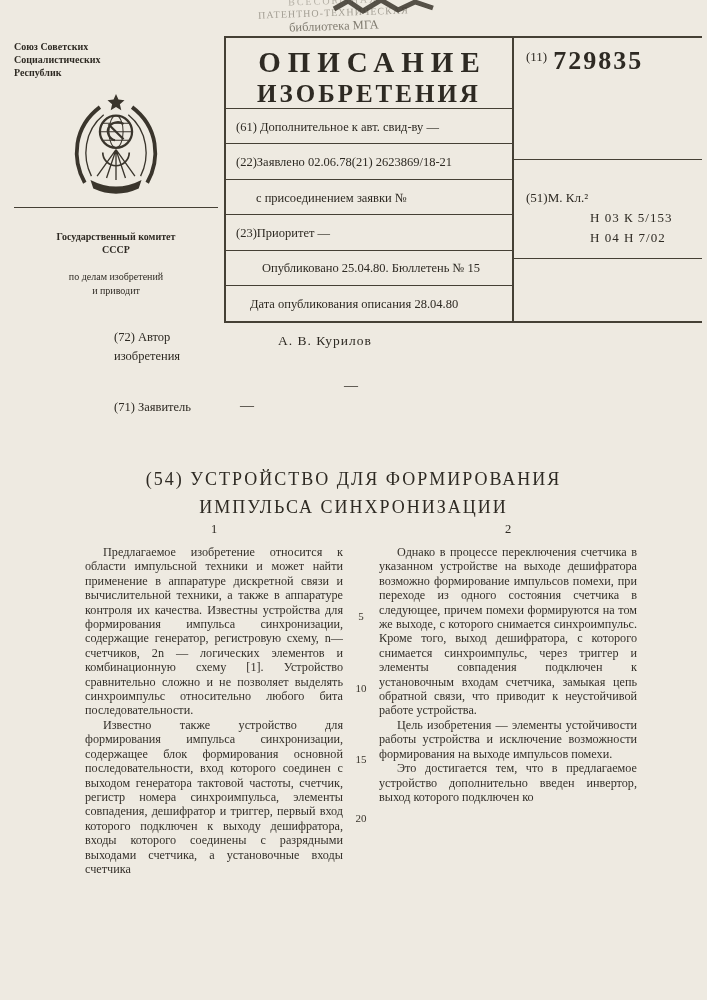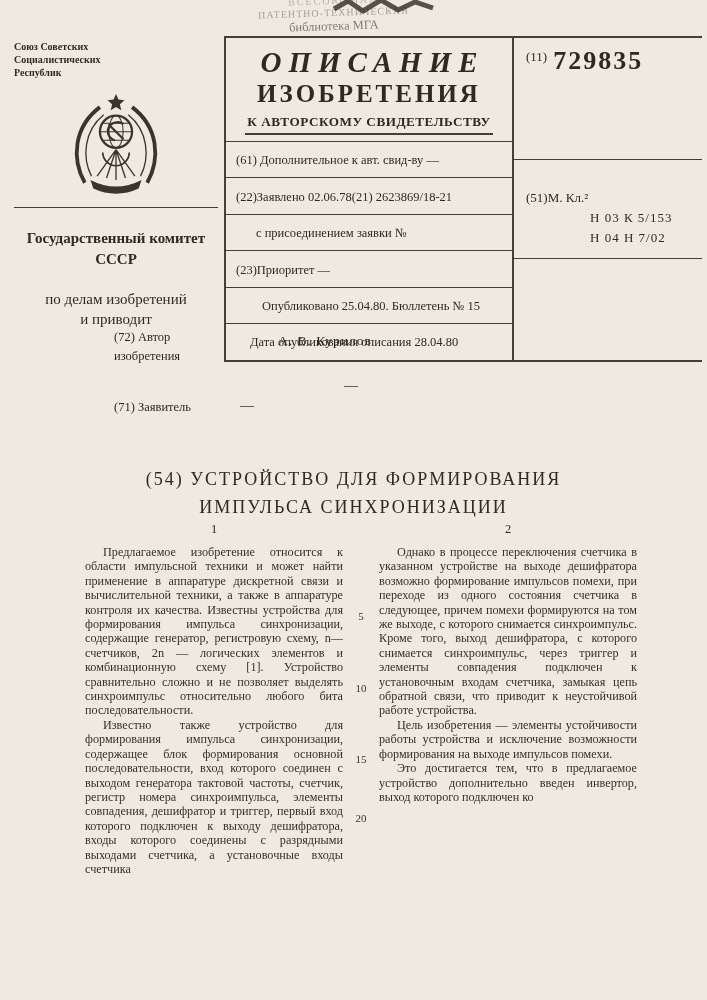--- a/index.html
+++ b/index.html
@@ -17,28 +17,28 @@
   .stamp-l1 { font-size:10px; letter-spacing:2px; opacity:.45; }
   .stamp-l2 { font-size:10px; letter-spacing:1px; opacity:.6; }
   .stamp-l3 { font-size:12.5px; opacity:.85; }
   .scribble { position:absolute; top:-3px; left:332px; opacity:.85; }
 
   
   .header { position:absolute; top:36px; left:12px; width:690px; display:flex; align-items:stretch; }
   .h-left { width:212px; display:flex; flex-direction:column; padding:4px 6px 0 2px; }
   .union { font-weight:bold; font-size:10px; line-height:1.3; white-space:pre-line; }
   .emblem { margin:10px auto 4px; }
-  .committee { margin-top:auto; border-top:1.5px solid #454035; padding:0 0 12px; text-align:center;
-               font-size:15px; line-height:1.35; white-space:pre-line; }
+  .committee { margin-top:auto; border-top:1.5px solid #454035; padding:8px 0 12px; text-align:center;
+               font-size:10px; line-height:1.35; white-space:pre-line; }
   .committee .top { font-weight:bold; white-space:pre-line; }
   .committee .bottom { white-space:pre-line; }
 
   .h-center { width:290px; border:2px solid #454035; border-bottom-width:2px; display:flex; flex-direction:column; }
   .c-title { text-align:center; padding:8px 0 0; border-bottom:1.4px solid #454035; }
-  .t1 { font-size:29px; font-weight:bold; letter-spacing:7px; padding-left:7px;font-style:italic; }
+  .t1 { font-size:29px; font-weight:bold; letter-spacing:7px; padding-left:7px; }
   .t2 { font-size:25px; font-weight:bold; letter-spacing:3px; margin-top:1px; }
   .t3 { display:inline-block; font-size:13.2px; font-weight:bold; letter-spacing:.5px;
         border-bottom:2.5px solid #454035; padding:6px 2px 3px; margin-bottom:6px; }
   .c-row { padding:7px 8px 5px 10px; border-bottom:1.2px solid #454035; font-size:12.5px; flex:1;
            display:flex; align-items:center; }
   .c-row:last-child { border-bottom:none; }
   .ind1 { padding-left:30px; }
   .ind2 { padding-left:36px; }
   .ind3 { padding-left:24px; }
 
@@ -116,21 +116,20 @@
 СССР</div>
         <div class="bottom">по делам изобретений
 и приводит</div>
       </div>
     </div>
 
     <div class="h-center">
       <div class="c-title">
         <div class="t1">ОПИСАНИЕ</div>
         <div class="t2">ИЗОБРЕТЕНИЯ</div>
-        <div><span class="t3">К АВТОРСКОМУ СВИДЕТЕЛЬСТВУ</span></div>
       </div>
       <div class="c-row">(61) Дополнительное к авт. свид-ву  —</div>
       <div class="c-row">(22)Заявлено 02.06.78(21) 2623869/18-21</div>
       <div class="c-row ind1">с присоединением заявки №</div>
       <div class="c-row">(23)Приоритет  —</div>
       <div class="c-row ind2">Опубликовано 25.04.80. Бюллетень № 15</div>
       <div class="c-row ind3">Дата опубликования описания 28.04.80</div>
     </div>
 
     <div class="h-right">

